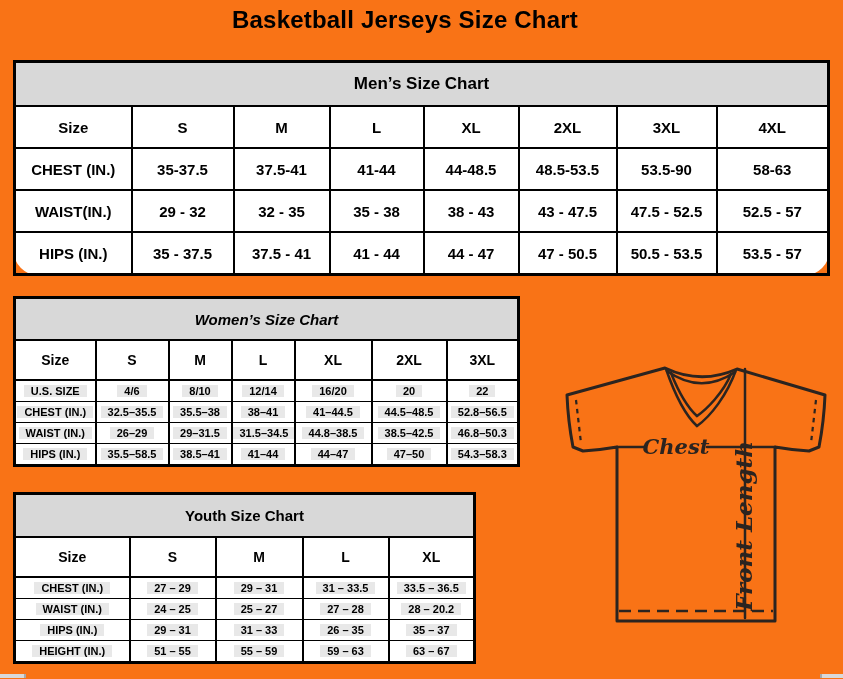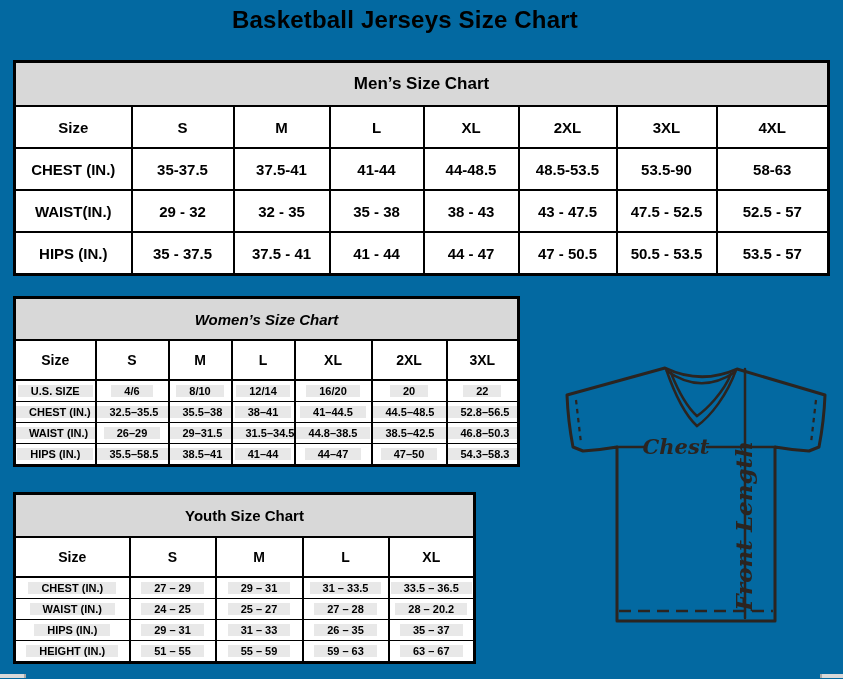--- a/index.html
+++ b/index.html
@@ -1,44 +1,44 @@
 <!DOCTYPE html>
 <html><head>
 <meta charset="utf-8">
 <style>
   html,body{margin:0;padding:0;background:#fff;}
-  .screen{position:relative;width:843px;height:679px;background:#0369a1;overflow:hidden;
+  .screen{position:relative;width:843px;height:679px;background:#f97316;overflow:hidden;
           font-family:"Liberation Sans",sans-serif;}
   .page-title{position:absolute;top:6px;left:0;width:810px;text-align:center;
               font-weight:bold;font-size:24px;color:#000;letter-spacing:0.2px;}
   .size-table{position:absolute;border-collapse:collapse;table-layout:fixed;background:#fff;
               font-family:"Liberation Sans",sans-serif;font-weight:bold;color:#000;
               border:3px solid #000;}
   .size-table th,.size-table td{border:2px solid #000;padding:0;text-align:center;
               vertical-align:middle;overflow:hidden;white-space:nowrap;}
   .tbl-title{background:#d8d8d8;}
   
-  #mens{left:13px;top:60px;width:814px;}
+  #mens{left:13px;top:60px;width:814px;border-radius:27px;}
   #mens .tbl-title{height:42px;font-size:17px;}
   #mens .col-head th{height:40px;font-size:15px;}
   #mens tbody th,#mens tbody td{height:40px;font-size:15px;}
   
   #womens{left:13px;top:296px;width:504px;}
   #womens .tbl-title{height:40px;font-size:15px;font-style:italic;}
   #womens .col-head th{height:38px;font-size:14px;}
   #womens tbody th,#womens tbody td{height:20px;font-size:11px;
       border-top-width:1px;border-bottom-width:1px;}
   
   #youth{left:13px;top:492px;width:460px;}
   #youth .tbl-title{height:41px;font-size:15px;margin-left:32px;}
   #youth .col-head th{height:38px;font-size:14px;}
   #youth tbody th,#youth tbody td{height:20px;font-size:11px;
       border-top-width:1px;border-bottom-width:1px;}
   
-  .fs{background:#e8e8e8;padding:0 13px;}
+  .fs{background:#e8e8e8;padding:0 7px;}
   
   .jersey{position:absolute;left:555px;top:353px;}
   .jersey-label{font-family:"DejaVu Serif",serif;font-style:italic;font-weight:bold;fill:#2b2420;}
   
   .scroll-frag{position:absolute;height:4px;background:#d9d9d9;bottom:1px;}
   .scroll-frag.left{left:0;width:24px;border-right:2px solid #a9a9a9;}
   .scroll-frag.right{right:0;width:21px;border-left:2px solid #a9a9a9;}
 </style>
 </head>
 <body>

